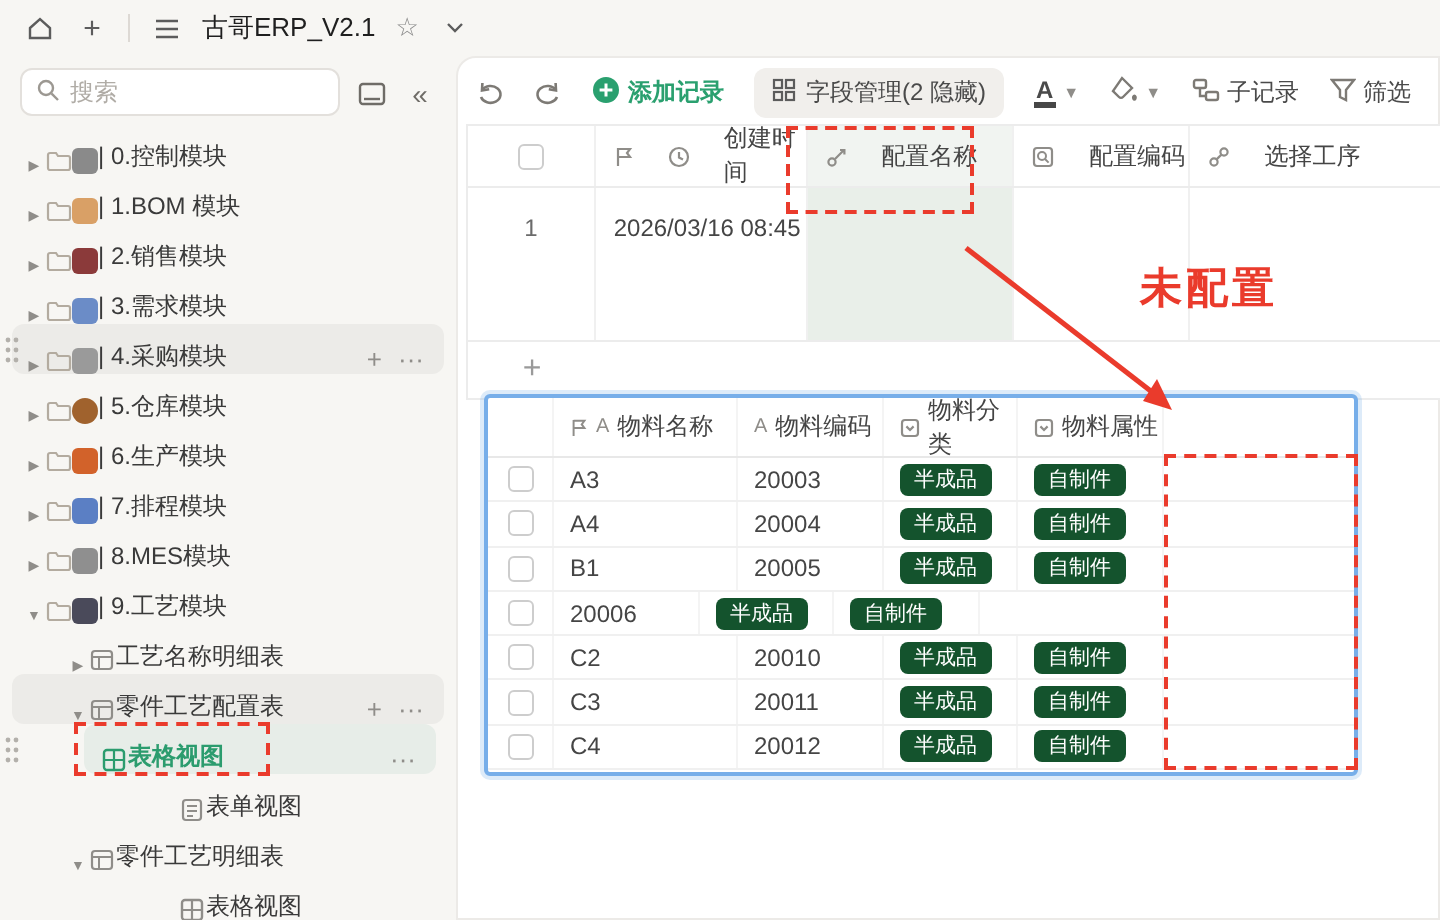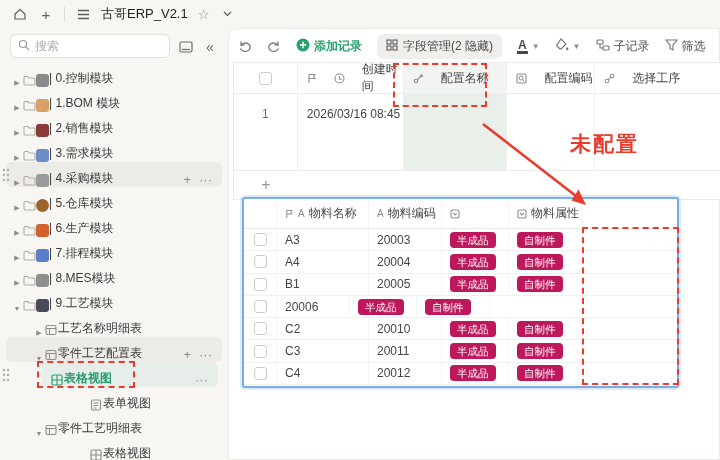--- a/index.html
+++ b/index.html
@@ -76,21 +76,21 @@
   .ltable { left:242px; top:197px; width:437px; height:191px; background:#fff; border:2px solid #77aee9; border-radius:3px; box-shadow:0 0 0 2px rgba(119,174,233,0.25); overflow:hidden; }
   .lrow { display:flex; border-bottom:1px solid #f0f0f0; height:22.3px; align-items:center; }
   .lhead { height:30px; border-bottom:1px solid #e8e8e8; }
   .lcell { display:flex; align-items:center; gap:4px; padding-left:8px; height:100%; border-right:1px solid #f4f4f4; color:#454545; overflow:hidden; }
   .lc0 { width:33px; justify-content:center; padding-left:0; }
   .lc1 { width:92px; }
   .lc2 { width:73px; }
   .lc3 { width:67px; }
   .lc4 { width:73px; }
   .lc5 { width:95px; border-right:none; }
-  .badge { background:#be185d; color:#fff; font-size:10.5px; padding:2px 7px; border-radius:4px; line-height:12px; }
+  .badge { background:#14532d; color:#fff; font-size:10.5px; padding:2px 7px; border-radius:4px; line-height:12px; }
   .checkbox { width:13px; height:13px; border:1px solid #cdcdcd; border-radius:3px; background:#fff; }
 
   
   .red-rect { border:2px dashed #ea3b2c; pointer-events:none; z-index:30; }
   .anno-text { color:#ea3b2c; font-weight:bold; font-size:21px; letter-spacing:2px; z-index:30; }
   .arrow-svg { pointer-events:none; z-index:30; }
 </style>
 </head>
 <body>
 
@@ -473,20 +473,21 @@
       <span class="hicon" style="font-size:10px;">A</span>
       <span>物料编码</span>
     </div>
     <div class="lcell lc3">
       <span class="hicon">
           <svg width="10" height="10" viewBox="0 0 10 10">
             <rect x="1" y="1" width="8" height="8" rx="1.5" fill="none" stroke="#8f8d89" stroke-width="1.1"></rect>
             <path d="M3.2 4.2 L5 6 L6.8 4.2" fill="none" stroke="#8f8d89" stroke-width="1.1"></path>
           </svg>
         </span>
+      <span>物料分类</span>
     </div>
     <div class="lcell lc4">
       <span class="hicon">
           <svg width="10" height="10" viewBox="0 0 10 10">
             <rect x="1" y="1" width="8" height="8" rx="1.5" fill="none" stroke="#8f8d89" stroke-width="1.1"></rect>
             <path d="M3.2 4.2 L5 6 L6.8 4.2" fill="none" stroke="#8f8d89" stroke-width="1.1"></path>
           </svg>
         </span>
       <span>物料属性</span>
     </div>

